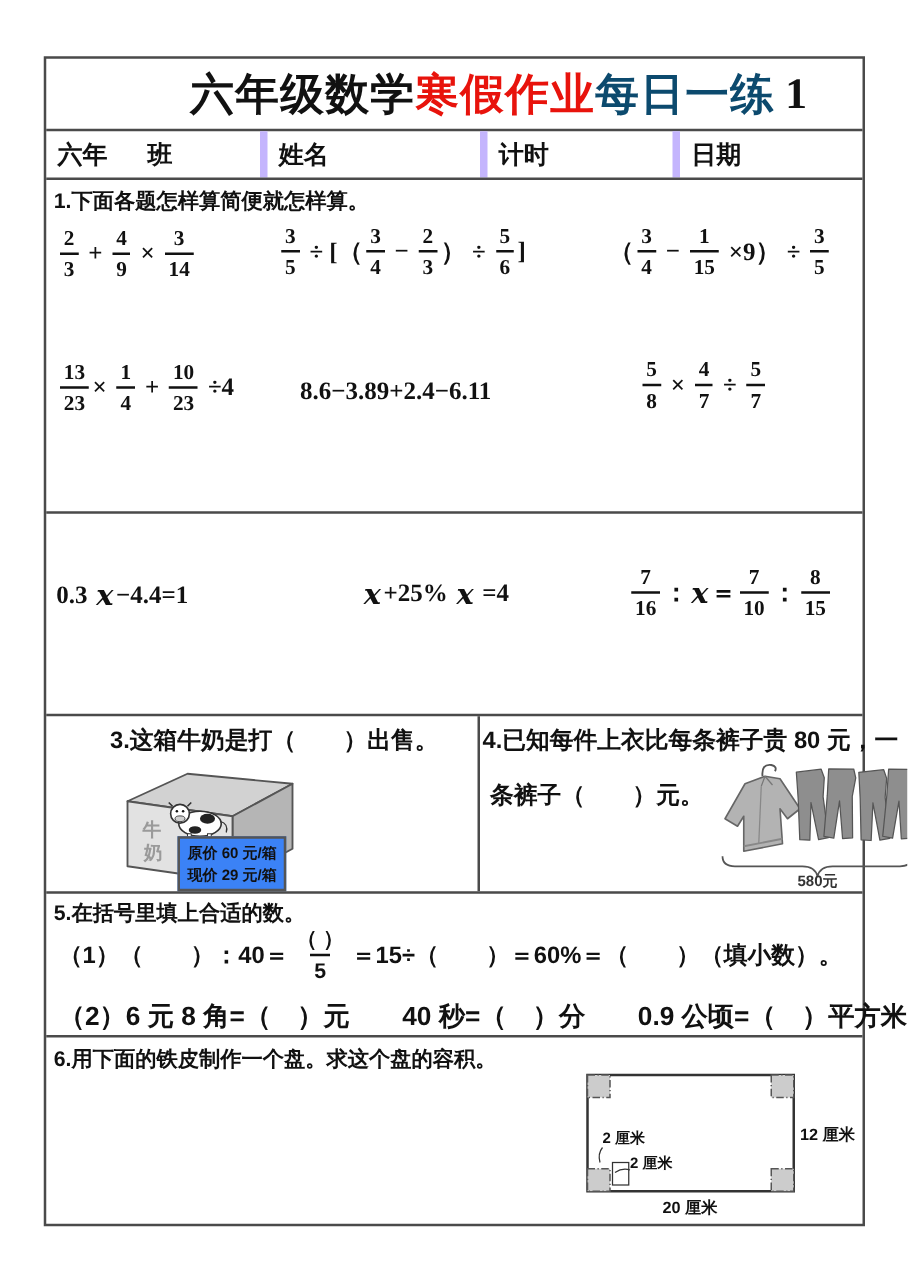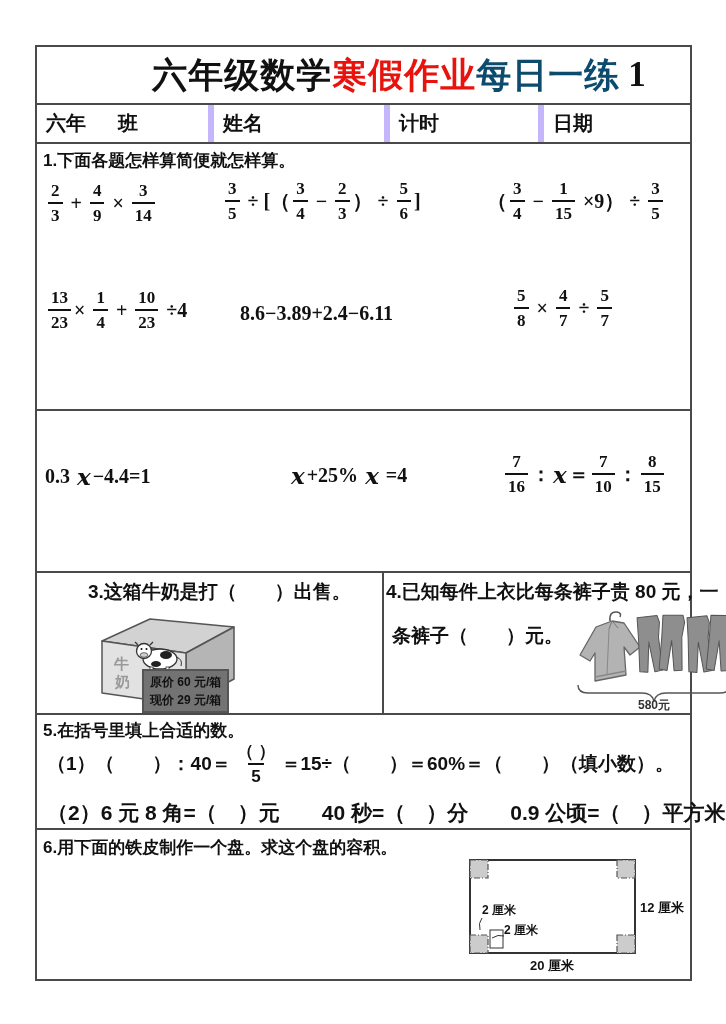--- a/index.html
+++ b/index.html
@@ -35,21 +35,21 @@
         font-size:17px;margin:0 3px;}
   .fn{padding:0 3px 3px;}
   .fd{border-top:2px solid #111;padding:3px 3px 0;}
   .mvar{font-family:"DejaVu Serif",serif;font-size:23px;font-weight:bold;font-style:italic;margin:0 2px;}
   .mtx{white-space:pre;}
 
   .cell-l{width:300px;position:relative;box-sizing:border-box;}
   .cell-r{flex:1;position:relative;border-left:2px solid #4a4a4a;}
   .q-text{position:absolute;font-size:19px;font-weight:bold;white-space:nowrap;}
   .fig{position:absolute;}
-  .price-tag{position:absolute;left:52px;top:58px;background:#737373;border:2px solid #555;
+  .price-tag{position:absolute;left:52px;top:58px;background:#3b82f6;border:2px solid #555;
              font-size:12px;font-weight:bold;line-height:1.5;padding:2px 6px;white-space:nowrap;}
   .s5-line{position:absolute;font-size:21px;font-weight:bold;white-space:pre;}
 </style>
 </head>
 <body>
 
 <div class="page">
   <div class="sheet">
 
     <div class="row row-title">

